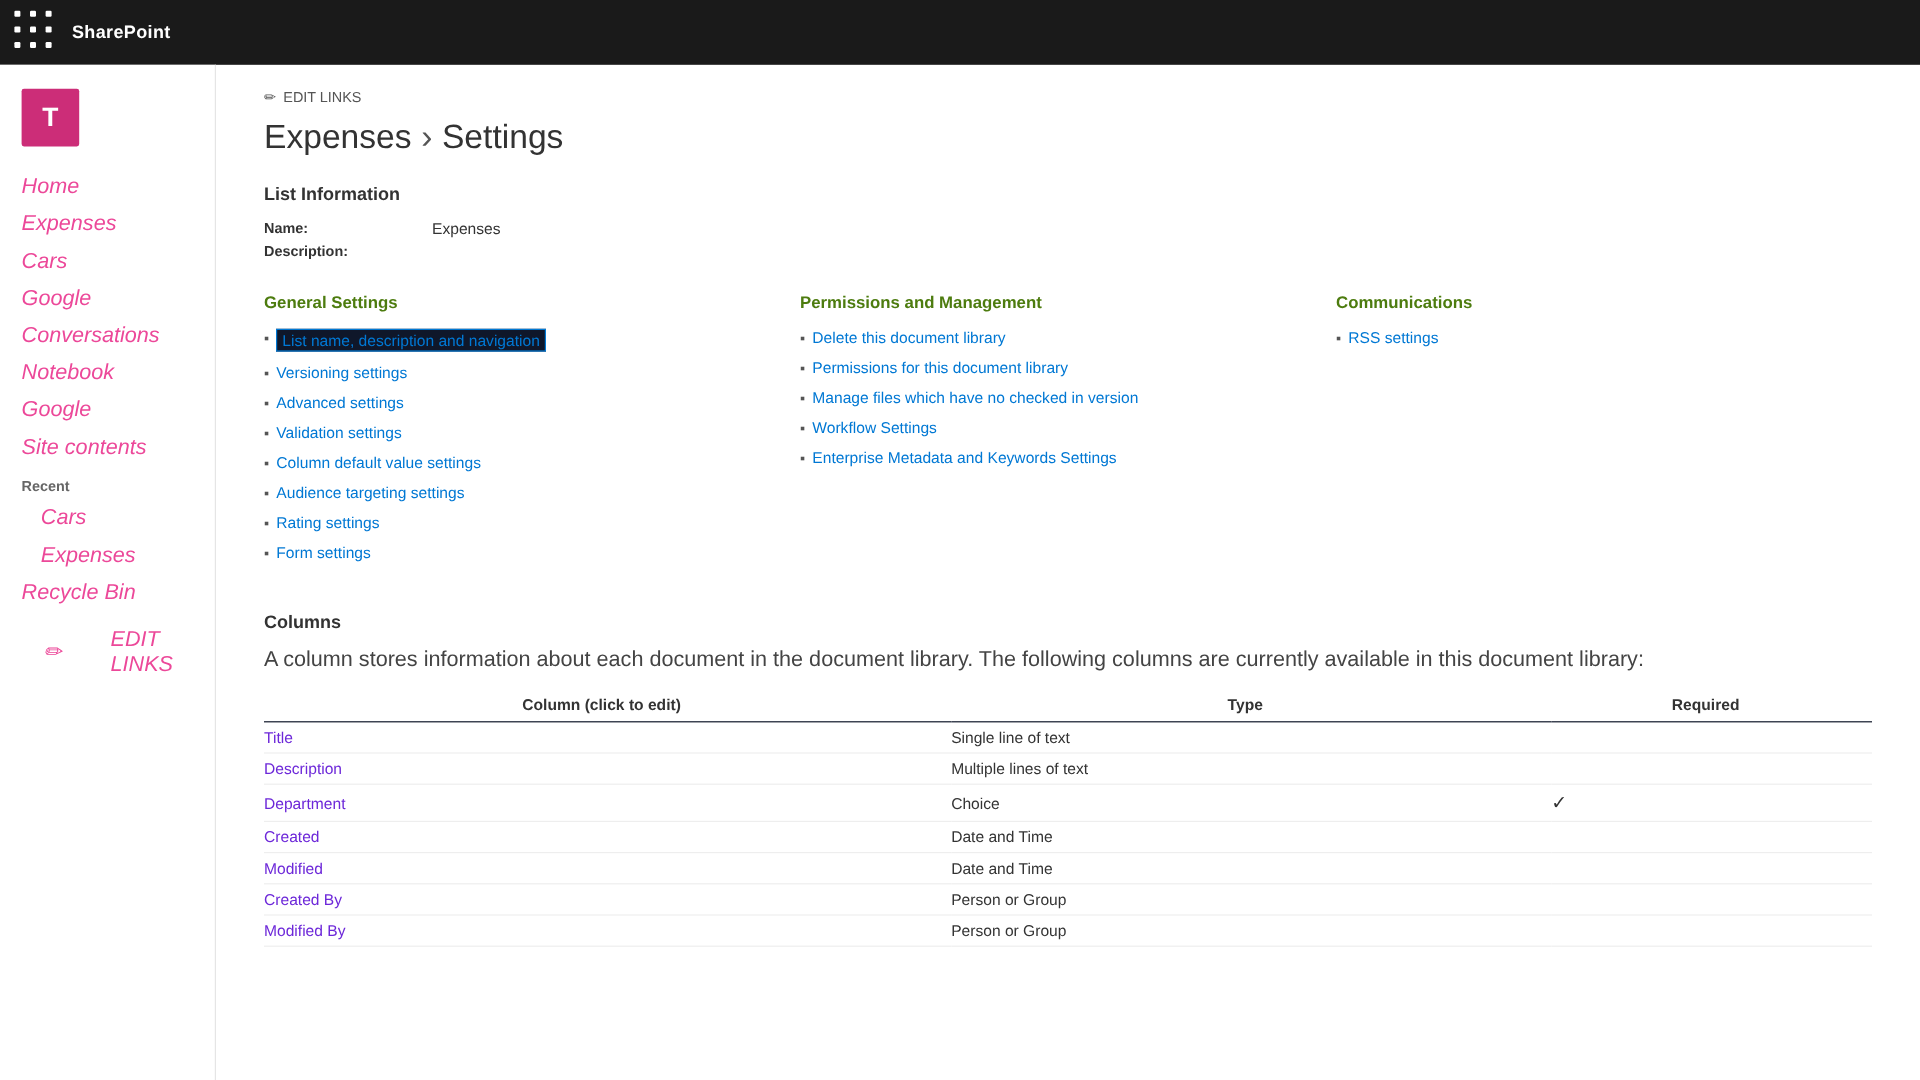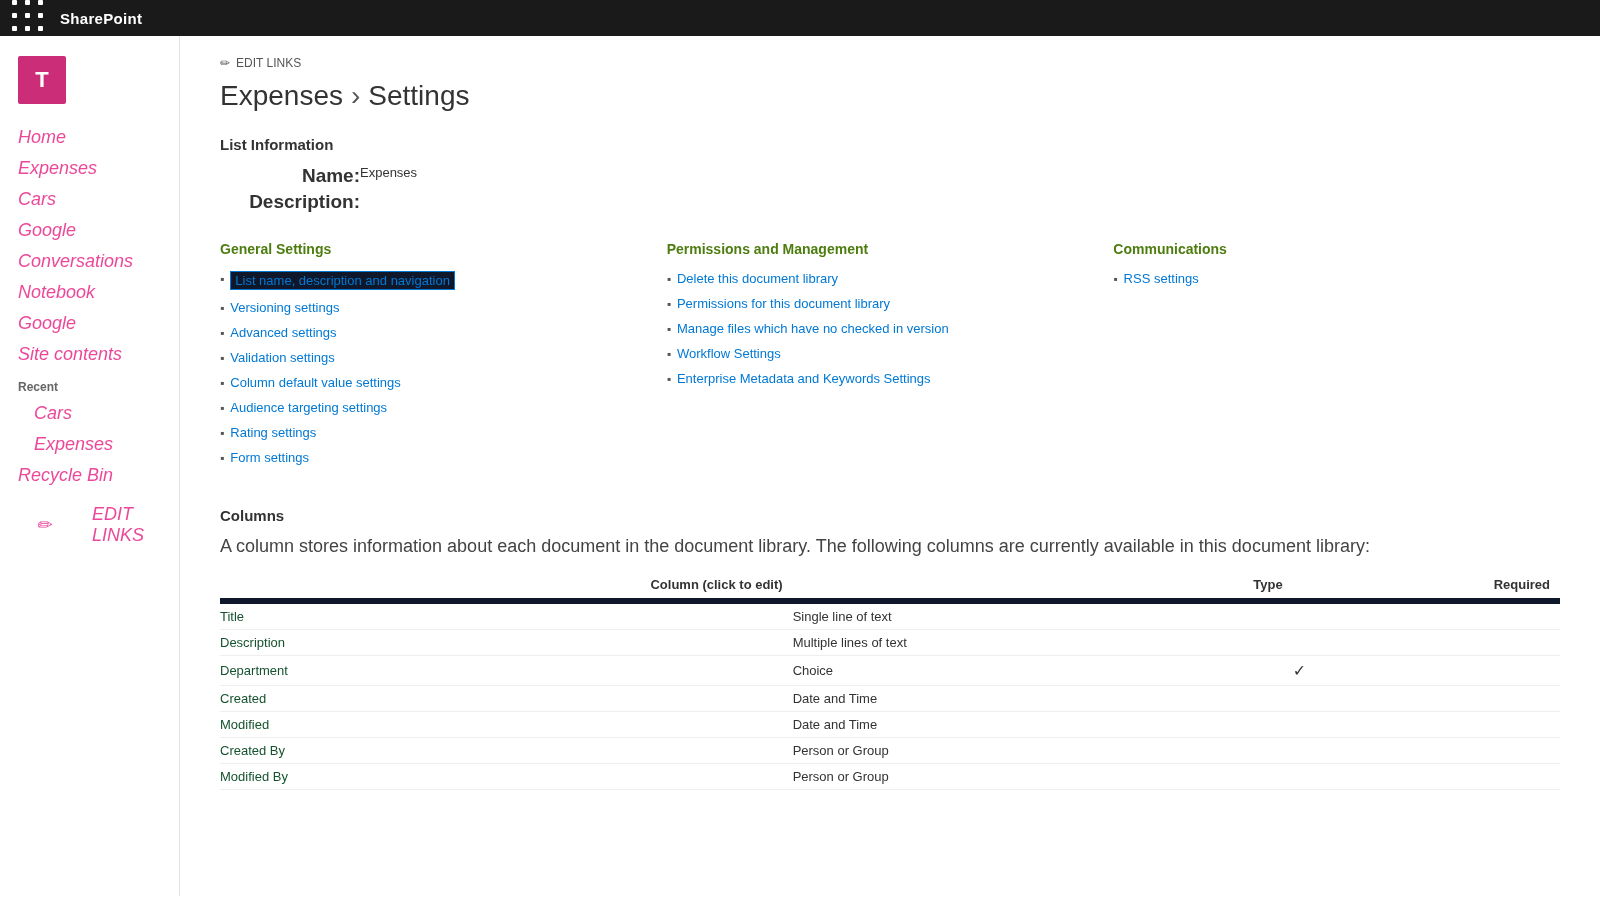--- a/index.html
+++ b/index.html
@@ -1,21 +1,21 @@
 <!DOCTYPE html>
 <html><head>
   <meta charset="utf-8">
   <style>
     * { margin: 0; padding: 0; box-sizing: border-box; }
     body { font-family: 'Segoe UI', Arial, sans-serif; font-size: 13px; color: #333; background: #fff; }
 
     
     .topbar {
       background: #1a1a1a;
-      height: 36px;
+      height: 54px;
       display: flex;
       align-items: center;
       padding: 0 12px;
       gap: 12px;
     }
     .topbar-grid {
       display: grid;
       grid-template-columns: repeat(3,10px);
       grid-template-rows: repeat(3,10px);
       gap: 3px;
@@ -134,24 +134,23 @@
     .list-info-table {
       margin-bottom: 28px;
     }
     .list-info-row {
       display: flex;
       margin-bottom: 4px;
     }
     .list-info-label {
       width: 140px;
       font-weight: 600;
-      font-size: 19px;
+      font-size: 12px;
       color: #333;
       flex-shrink: 0;
-      text-align: right;
     }
     .list-info-value {
       font-size: 13px;
       color: #333;
     }
 
     
     .settings-grid {
       display: grid;
       grid-template-columns: 1fr 1fr 1fr;
@@ -193,35 +192,35 @@
     .columns-desc {
       font-size: 18px;
       color: #444;
       margin-bottom: 14px;
     }
     .columns-table {
       width: 100%;
       border-collapse: collapse;
     }
     .columns-table th {
-      text-align: right;
+      text-align: center;
       font-weight: 600;
       font-size: 13px;
       color: #333;
-      border-bottom: 6px solid #0f172a;
+      border-bottom: 1px solid #0f172a;
       padding: 6px 10px 6px 0;
     }
     .columns-table td {
       padding: 5px 10px 5px 0;
       font-size: 13px;
       color: #333;
       border-bottom: 1px solid #eee;
     }
     .columns-table td a {
-      color: #14532d;
+      color: #6d28d9;
       text-decoration: none;
     }
     .check-mark {
       font-size: 16px;
       color: #333;
     }
   </style>
 </head>
 <body>
 

